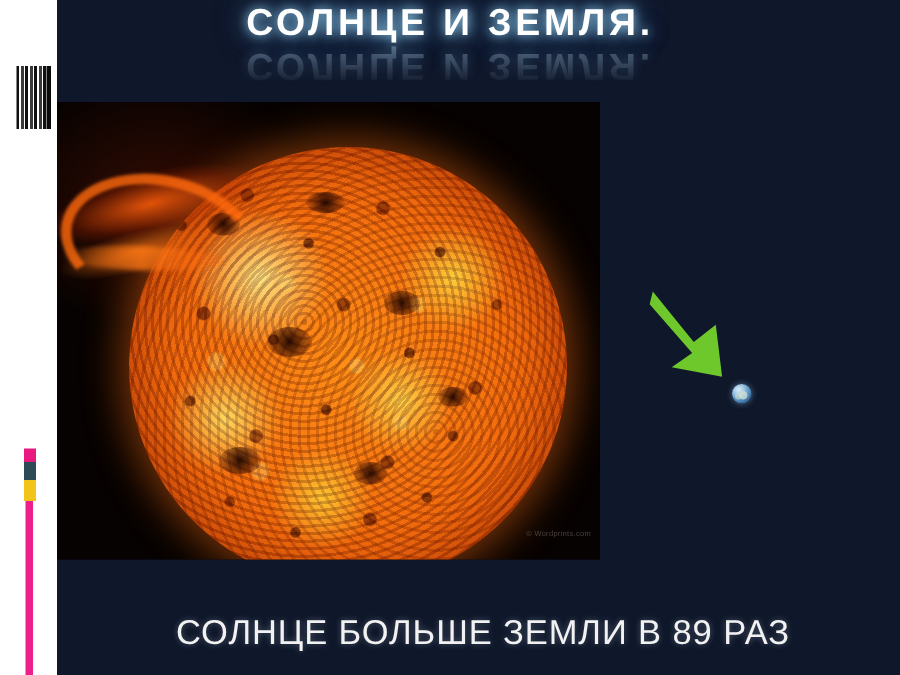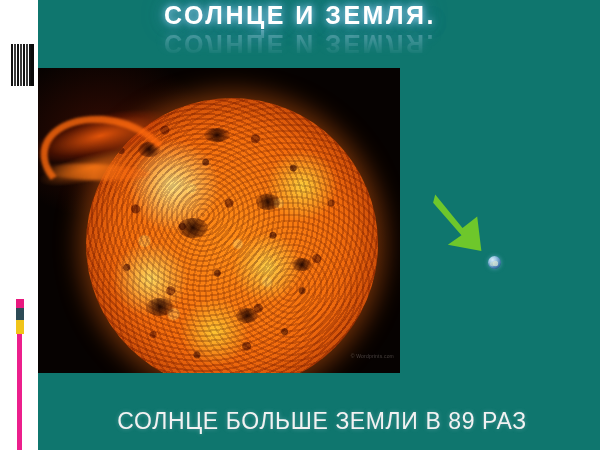--- a/index.html
+++ b/index.html
@@ -8,21 +8,21 @@
     background: #000;
   }
   body {
     font-family: "Liberation Sans", sans-serif;
   }
 
   #slide {
     position: relative;
     width: 600px;
     height: 450px;
-    background: #0f766e;
+    background: #0f172a;
     overflow: hidden;
   }
 
   
   .left-strip {
     position: absolute;
     left: 0;
     top: 0;
     width: 38px;
     height: 450px;

